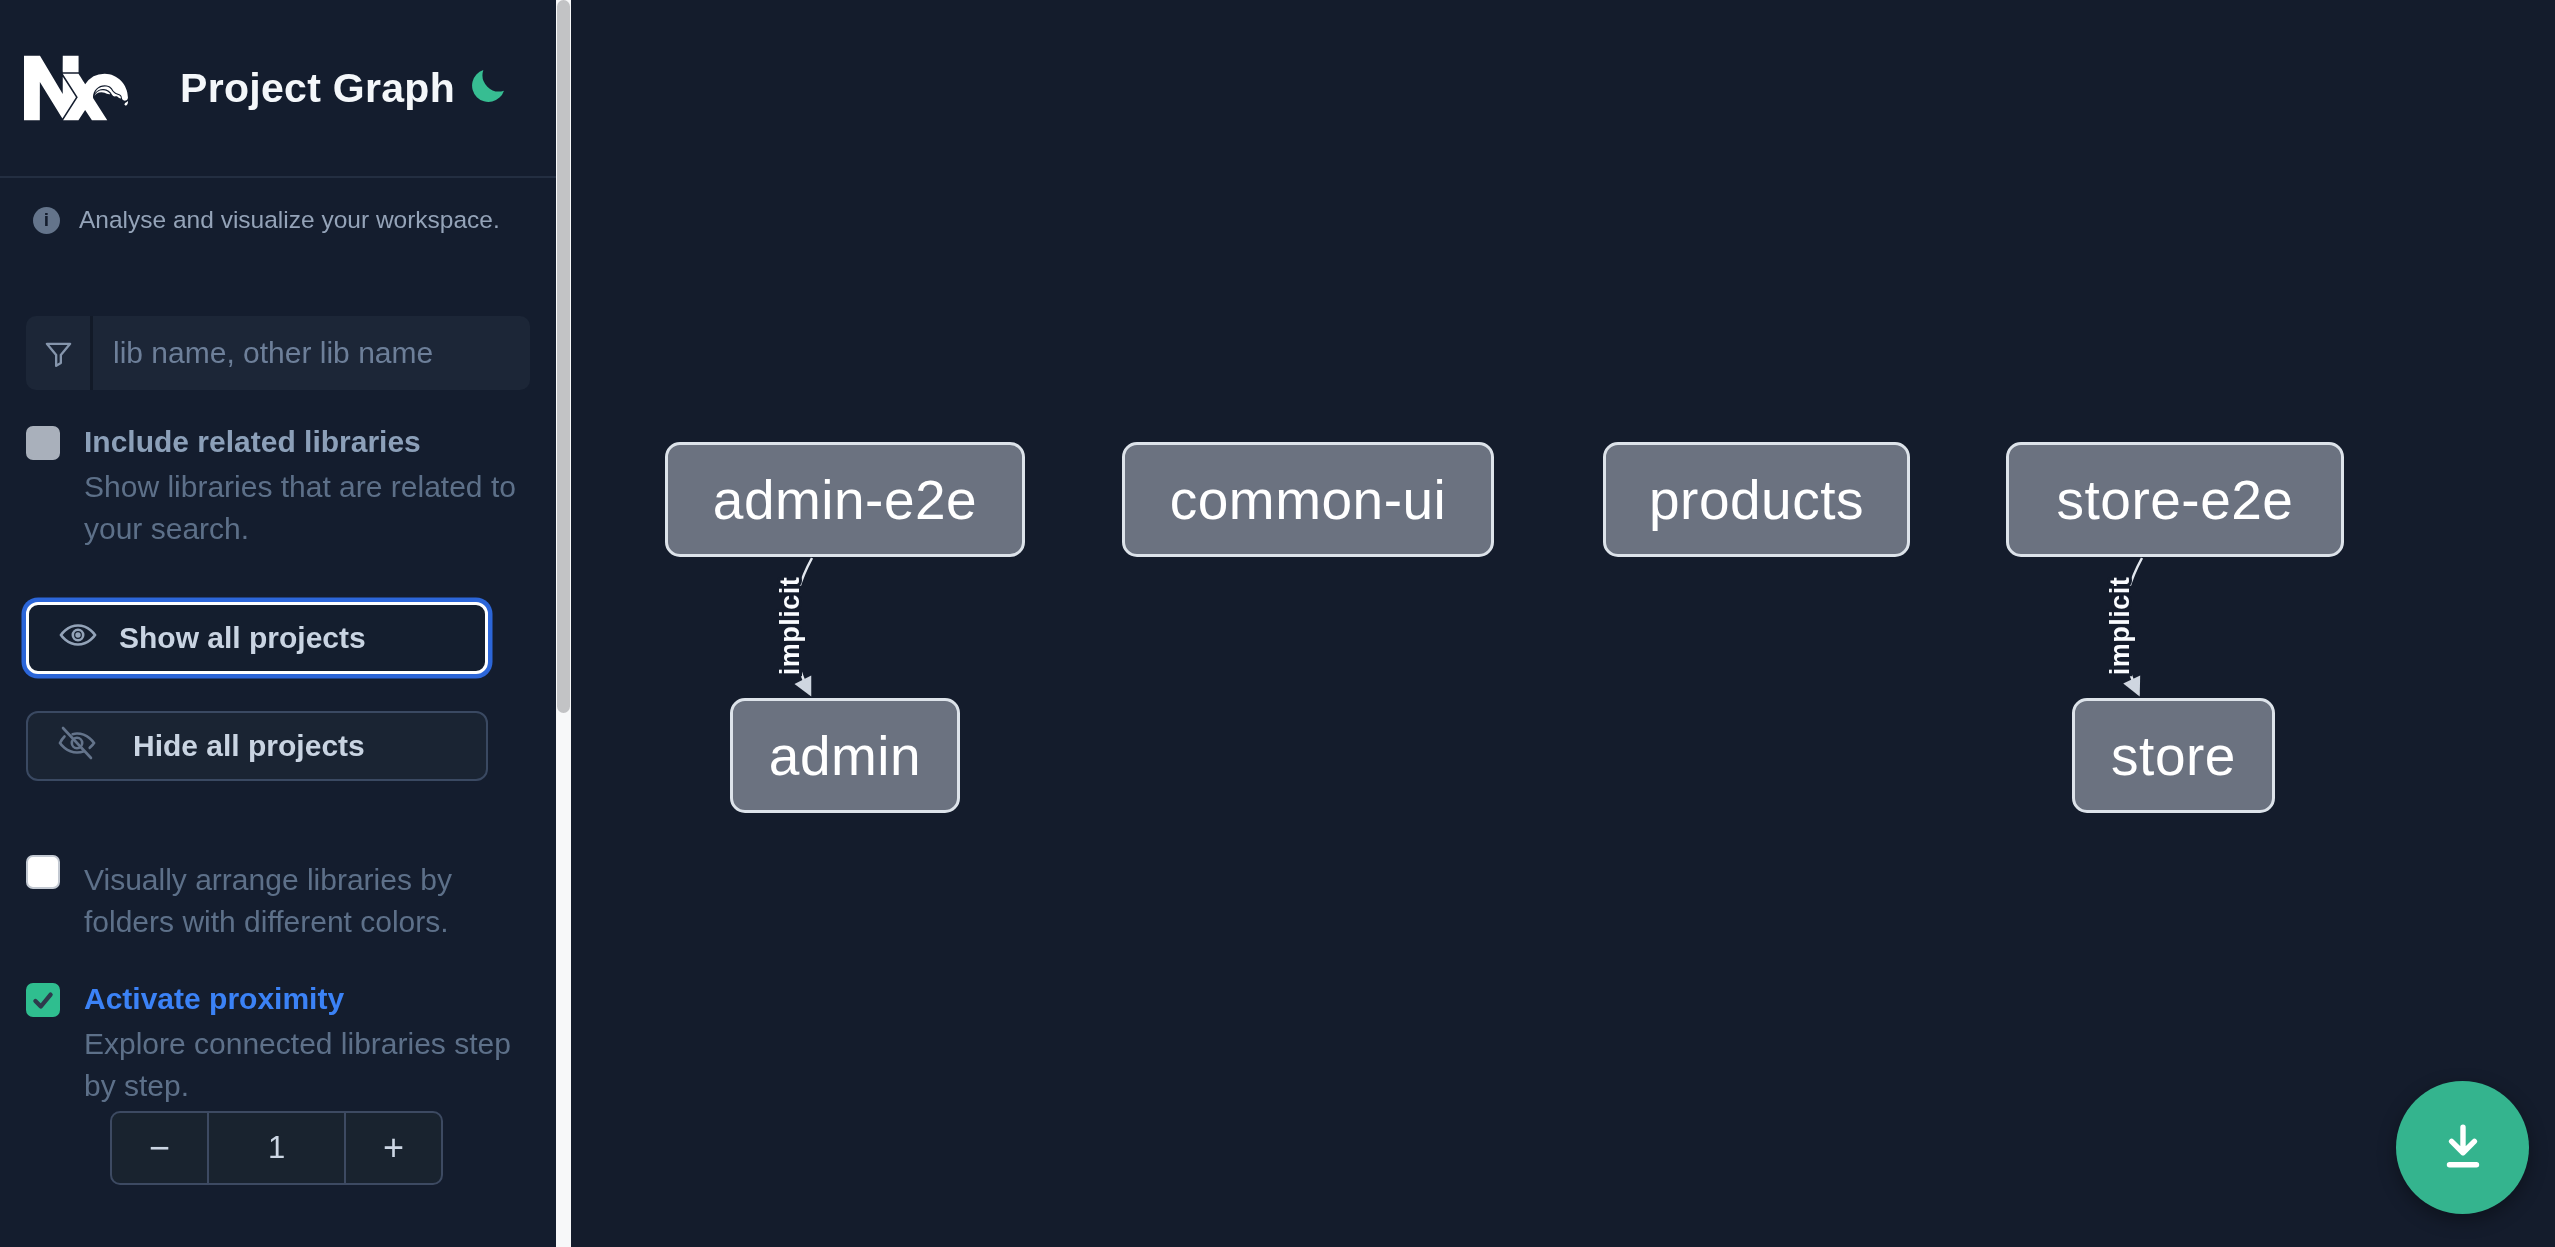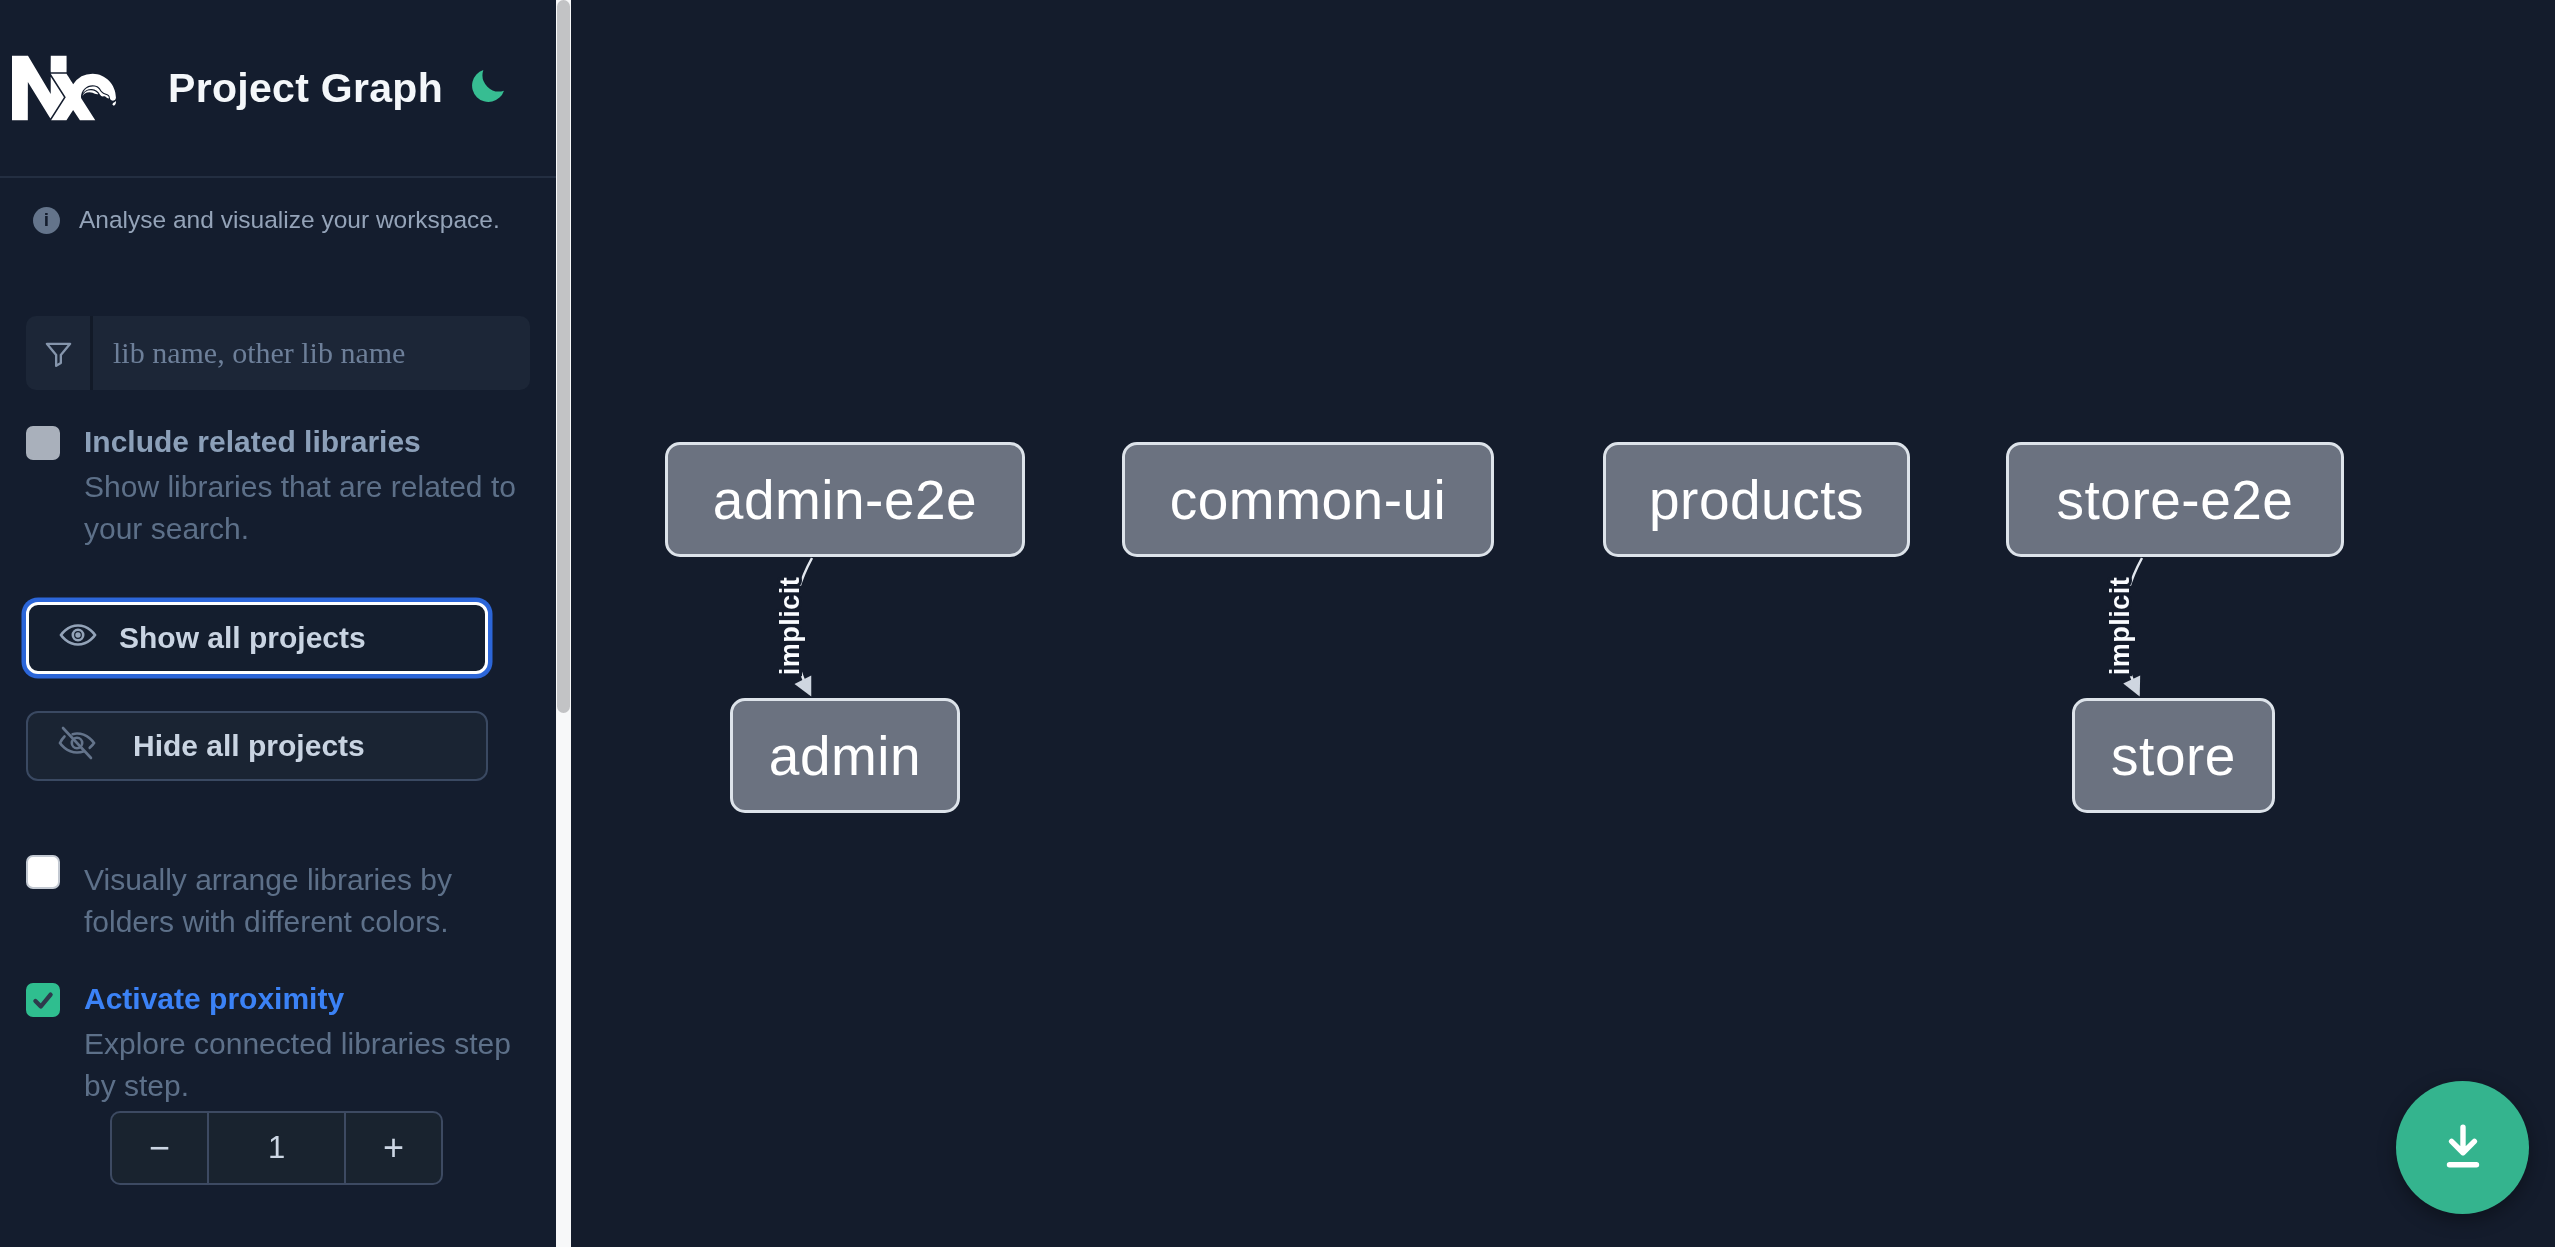--- a/index.html
+++ b/index.html
@@ -3,42 +3,42 @@
 <meta charset="utf-8">
 <style>
   * { margin:0; padding:0; box-sizing:border-box; }
   html,body { width:2555px; height:1247px; overflow:hidden; background:#141c2c;
               font-family:"Liberation Sans", sans-serif; }
 
   
   .sidebar { position:absolute; left:0; top:0; width:556px; height:1247px;
              background:#141d2e; }
   .sb-header { height:178px; border-bottom:2px solid #232e41; display:flex;
-               align-items:center; padding:0 46px 0 12px; }
+               align-items:center; padding:0 46px 0 24px; }
   .logo svg { width:104px; height:104px; display:block; }
   .app-title { font-size:41px; font-weight:600; color:#f4f7fa; margin-left:52px;
                letter-spacing:.3px; white-space:nowrap; }
   .theme-toggle { margin-left:auto; background:none; border:0; cursor:pointer;
                   width:46px; height:46px; display:flex; align-items:center; justify-content:center; }
   .theme-toggle svg { width:42px; height:42px; }
 
   .sb-body { padding:0 26px; }
   .tagline { margin-top:28px; display:flex; align-items:center; gap:19px;
              color:#94a3b8; font-size:24.5px; padding-left:7px; }
   .info-ic { width:27px; height:27px; border-radius:50%; background:#64748b;
              color:#141d2e; font-weight:700; font-size:19px; flex:none;
              display:flex; align-items:center; justify-content:center; }
 
   .search { margin-top:82px; height:74px; background:#1c2637; border-radius:10px;
             display:flex; align-items:stretch; overflow:hidden; }
   .funnel { width:67px; flex:none; display:flex; align-items:center; justify-content:center;
             border-right:3px solid #121a28; }
   .funnel svg { width:31px; height:31px; }
   .search-input { flex:1; background:transparent; border:0; outline:none;
-                  color:#dbe4f0; font-size:30px; padding:0 20px; font-family:Liberation Serif, serif; min-width:0; }
+                  color:#dbe4f0; font-size:30px; padding:0 20px; font-family:Liberation Sans, sans-serif; min-width:0; }
   .search-input::placeholder { color:#6d7f99; }
 
   .option { display:flex; gap:24px; align-items:flex-start; cursor:pointer; }
   #opt0 { margin-top:34px; }
   #opt1 { margin-top:72px; }
   #opt2 { margin-top:38px; }
   .cb { width:34px; height:34px; border-radius:7px; flex:none; margin-top:2px;
         background:#ffffff; border:2px solid #c3c9d2;
         display:flex; align-items:center; justify-content:center; }
   .cb.disabled { background:#a9b0bb; border-color:#a9b0bb; }

